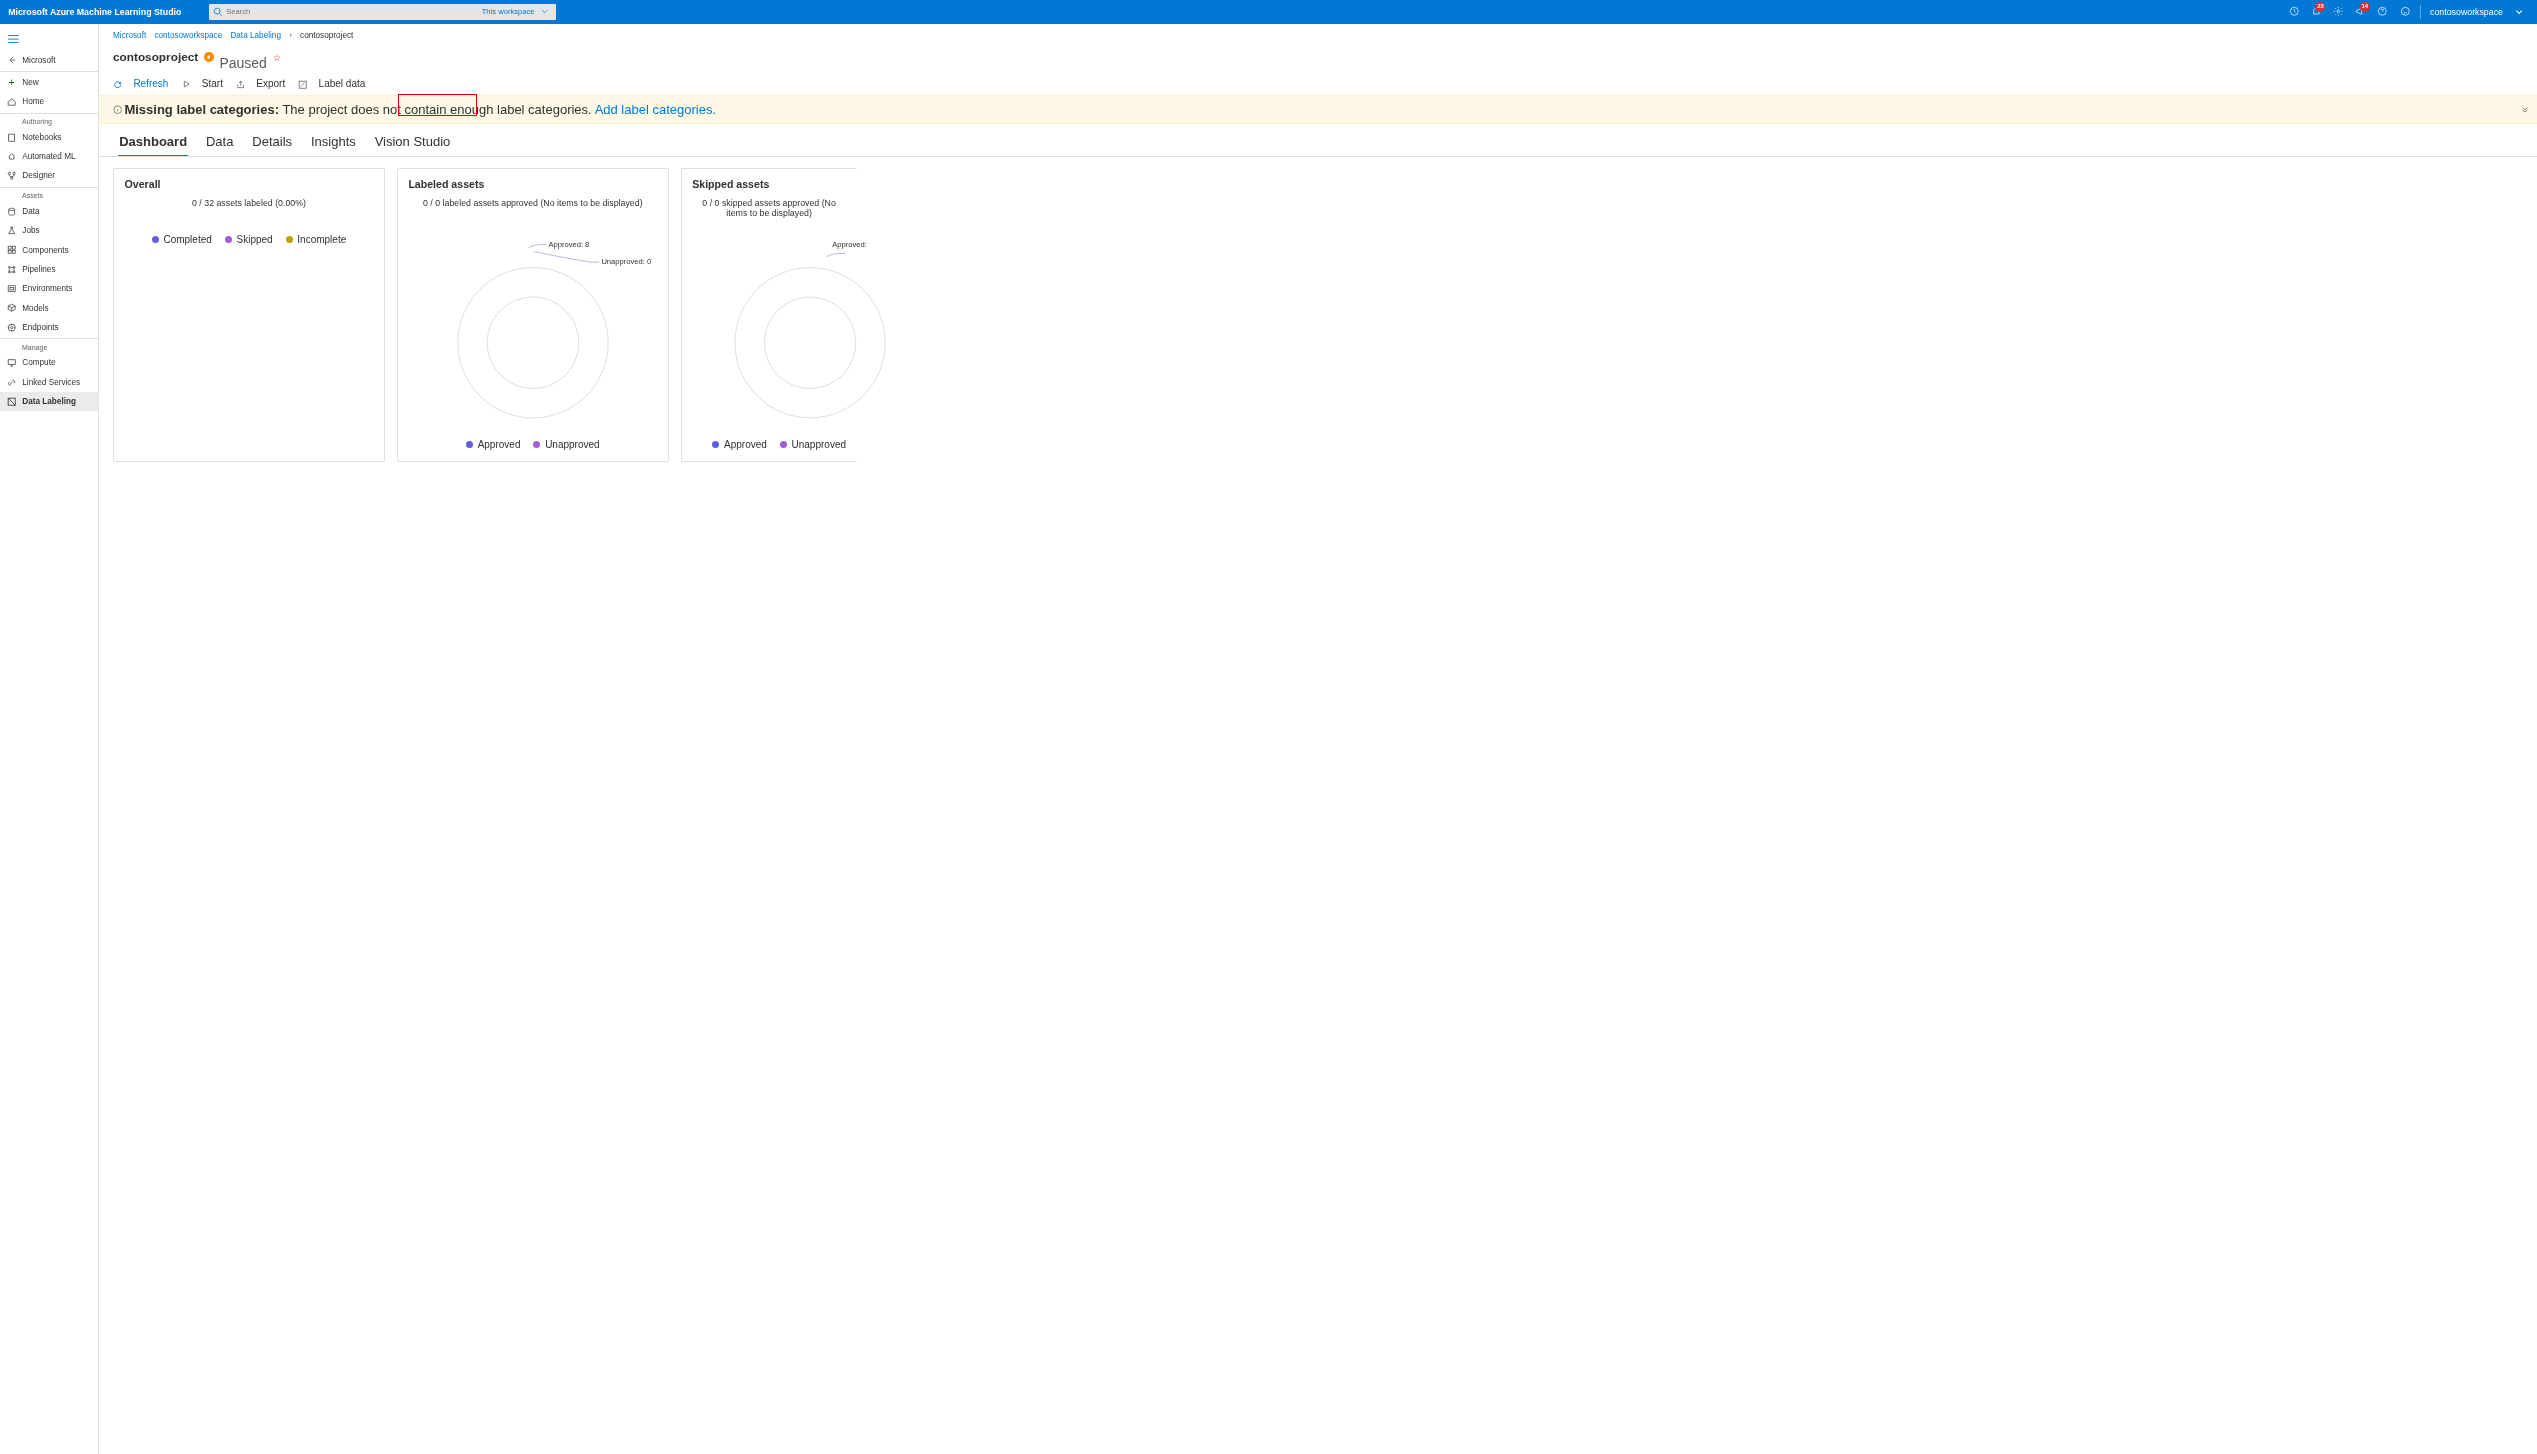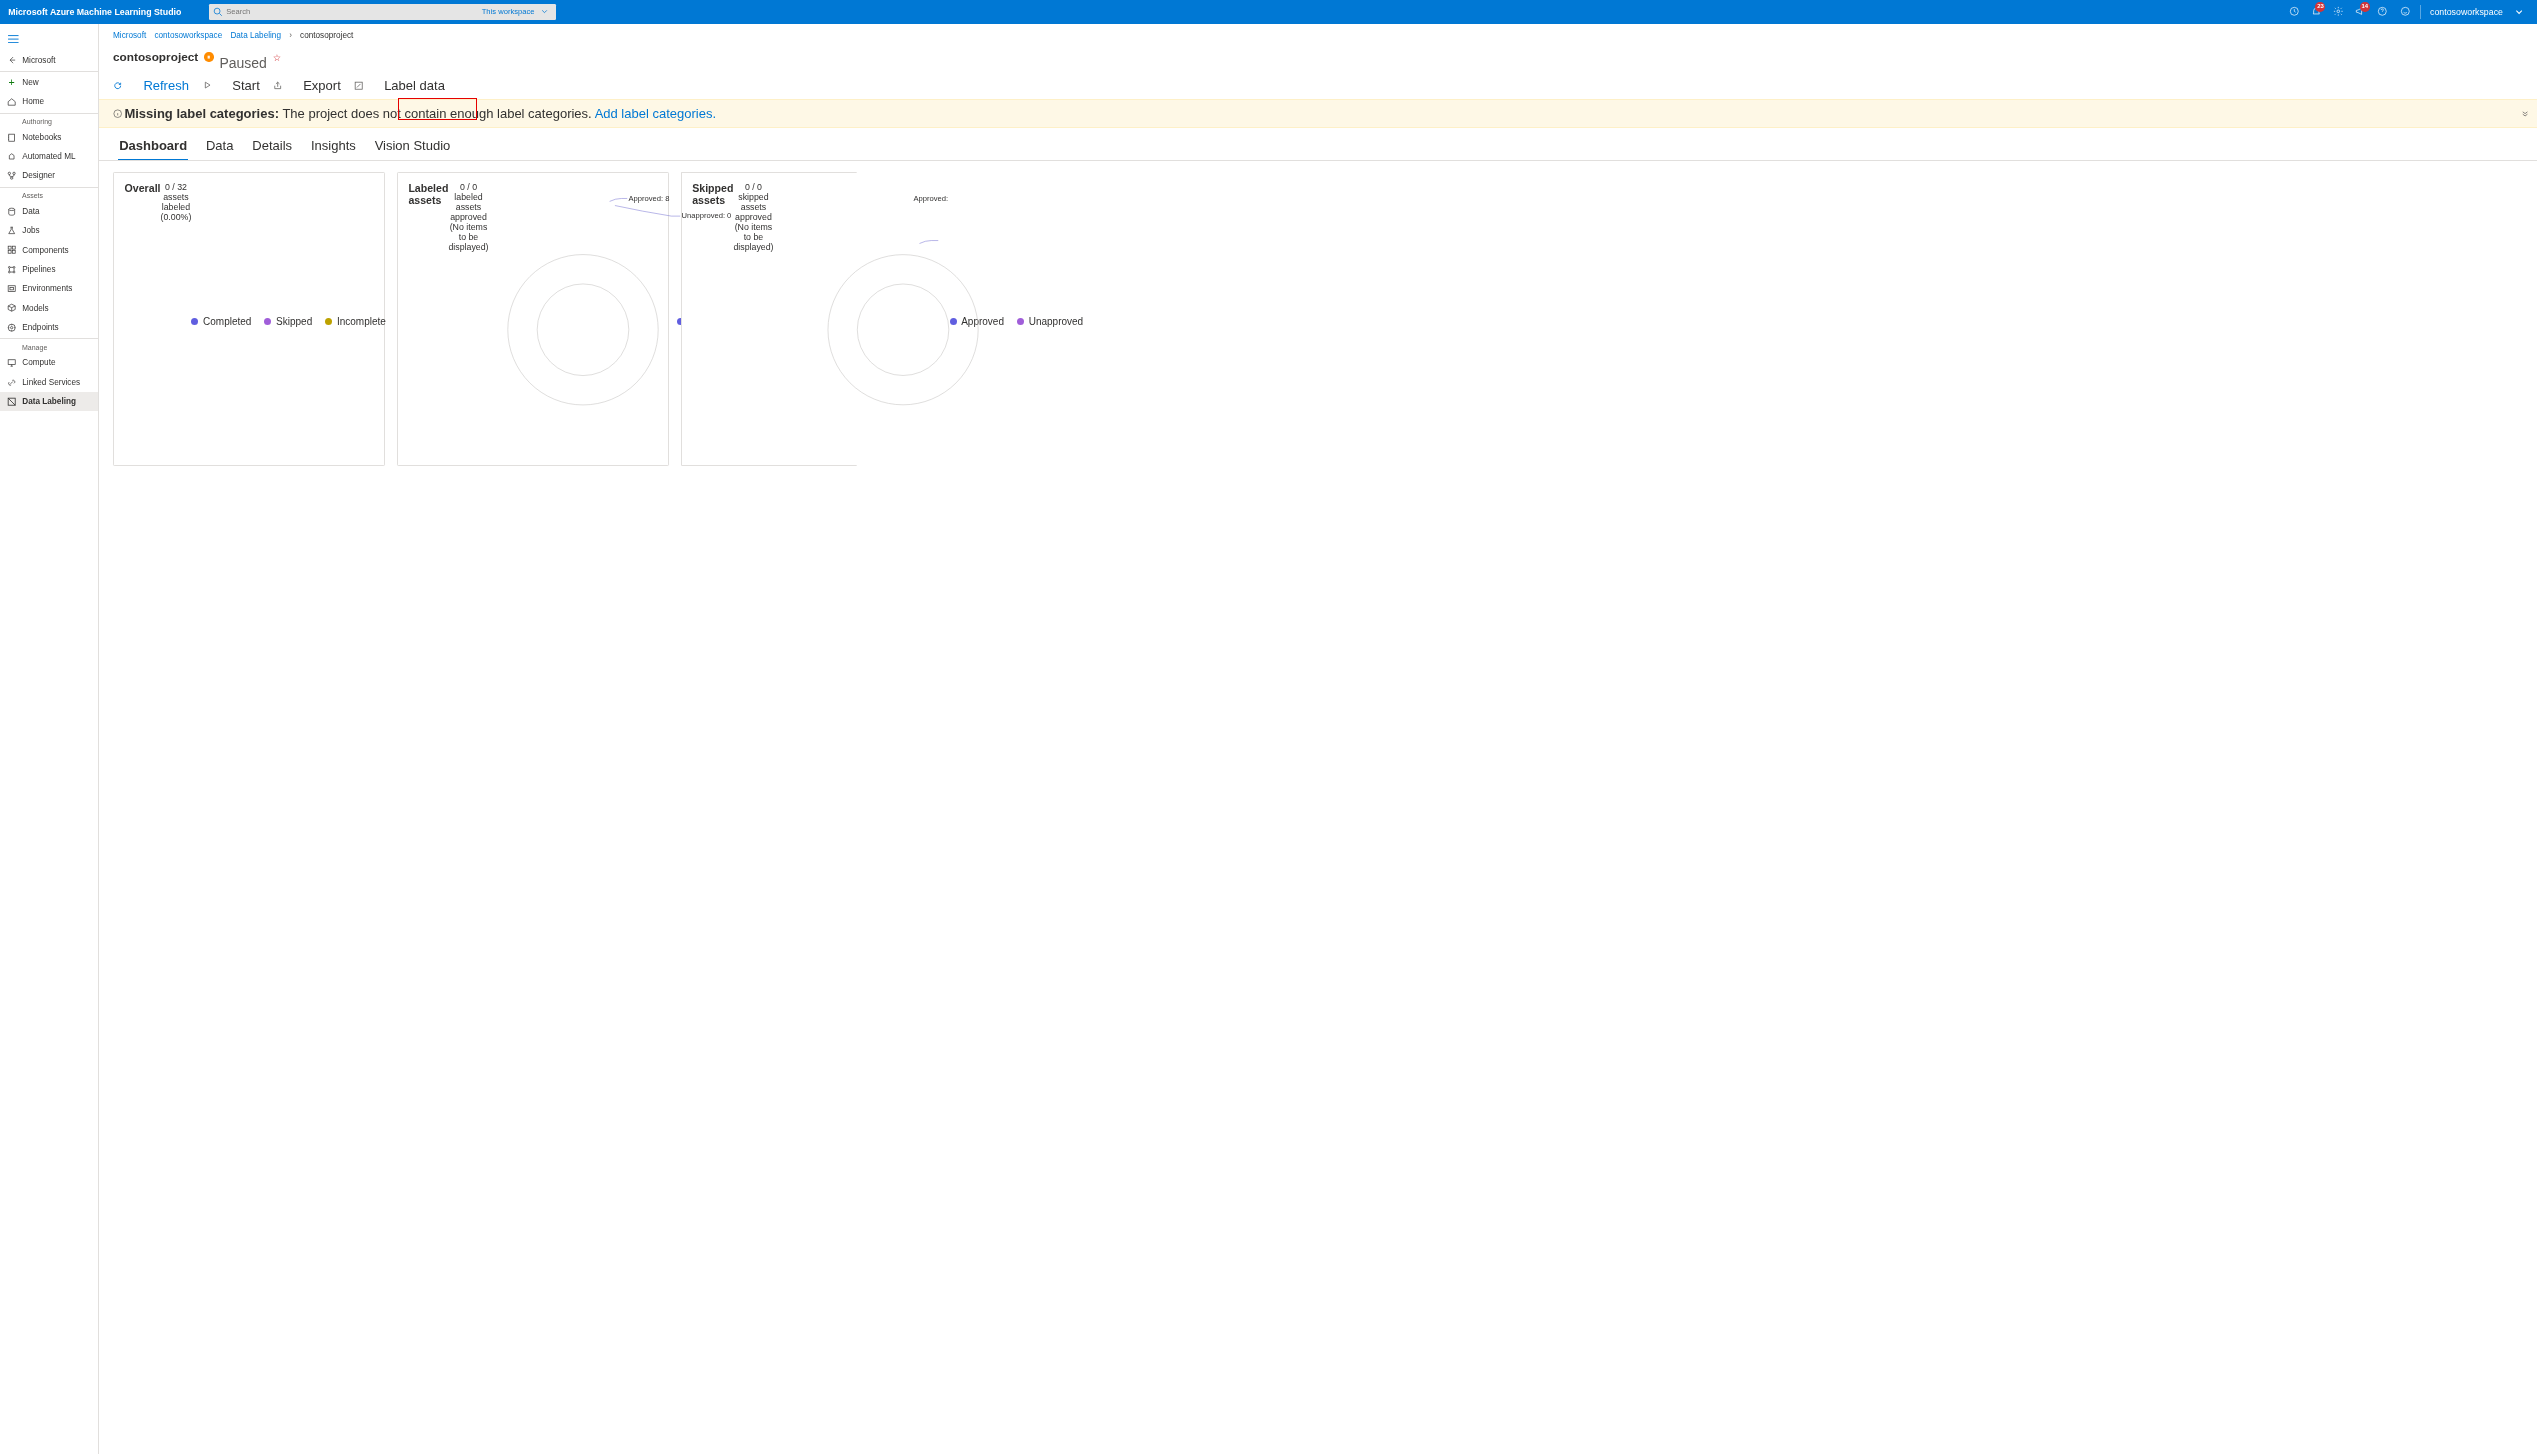--- a/index.html
+++ b/index.html
@@ -50,38 +50,38 @@
   .crumbs .sep{color:var(--muted);}
   .crumbs .cur{color:var(--text);}
 
   .titlebar{display:flex;align-items:center;gap:5.9px;padding:1.2px 14px 3.5px;}
   .titlebar h1{font-size:11.8px;font-weight:600;margin:0;}
   .status-pill{display:inline-flex;align-items:center;justify-content:center;width:9.4px;height:9.4px;border-radius:50%;background:#ff8c00;color:#fff;font-size:5.9px;font-weight:700;}
   .status-text{color:var(--muted);font-size:14px;margin-top:12px;}
   .star{color:#d13438;font-size:9.4px;cursor:pointer;}
 
   .cmdbar{display:flex;align-items:center;gap:13px;padding:3.5px 14px 5.9px;}
-  .cmd{display:flex;align-items:center;gap:21px;font-size:13px;color:var(--text);cursor:pointer;}
+  .cmd{display:flex;align-items:flex-end;gap:11px;font-size:10px;color:var(--text);cursor:pointer;}
   .cmd .ic{width:9.4px;height:9.4px;display:flex;align-items:center;justify-content:center;}
   .cmd.primary{color:var(--link);}
 
   .banner{position:relative;background:var(--banner-bg);border-top:0.6px solid var(--banner-border);border-bottom:0.6px solid var(--banner-border);padding:5.9px 23.5px 5.9px 14px;display:flex;align-items:center;gap:2px;font-size:13px;}
   .banner .info-ic{width:9.4px;height:9.4px;flex:none;}
   .banner b{font-weight:700;}
   .banner a{color:var(--link);text-decoration:none;}
   .banner-caret{position:absolute;right:8.2px;top:50%;transform:translateY(-50%);cursor:pointer;color:var(--muted);}
   .highlight-box{position:absolute;border:1.8px solid #e60000;pointer-events:none;}
 
   .tabs{display:flex;gap:16.5px;padding:7px 14px 0 19px;border-bottom:0.6px solid var(--border);}
   .tab{padding:3.5px 1.2px 5.9px;font-size:13px;color:var(--text);cursor:pointer;border-bottom:1.8px solid transparent;}
   .tab.active{font-weight:600;border-bottom-color:var(--azure-blue);}
 
   .content{padding:10.6px 0 10.6px 14px;background:#fff;overflow-x:hidden;}
   .cards{display:flex;gap:11.8px;}
-  .card{flex:none;width:272px;border:0.6px solid var(--border);border-radius:1.2px;background:#fff;padding:9.4px 10.6px 10.6px;display:flex;flex-direction:row;min-height:294px;}
+  .card{flex:none;width:272px;border:0.6px solid var(--border);border-radius:1.2px;background:#fff;padding:9.4px 10.6px 10.6px;display:flex;flex-direction:column;min-height:294px;}
   .card h2{font-size:10.6px;font-weight:600;margin:0 0 8.2px 0;}
   .card .subtitle{text-align:center;font-size:8.8px;color:var(--text);min-height:26px;margin-bottom:3.5px;}
   .donut-wrap{position:relative;flex:1;display:flex;align-items:center;justify-content:center;}
   .donut-wrap svg{display:block;}
   .callouts{position:absolute;inset:0;}
   .callout{position:absolute;font-size:7.6px;color:var(--text);white-space:nowrap;}
   .call-line{position:absolute;overflow:visible;}
   .legend{display:flex;gap:13px;justify-content:center;padding-top:5.9px;font-size:10px;}
   .lg-item{display:flex;align-items:center;gap:4.7px;}
   .dot{width:7px;height:7px;border-radius:50%;}

